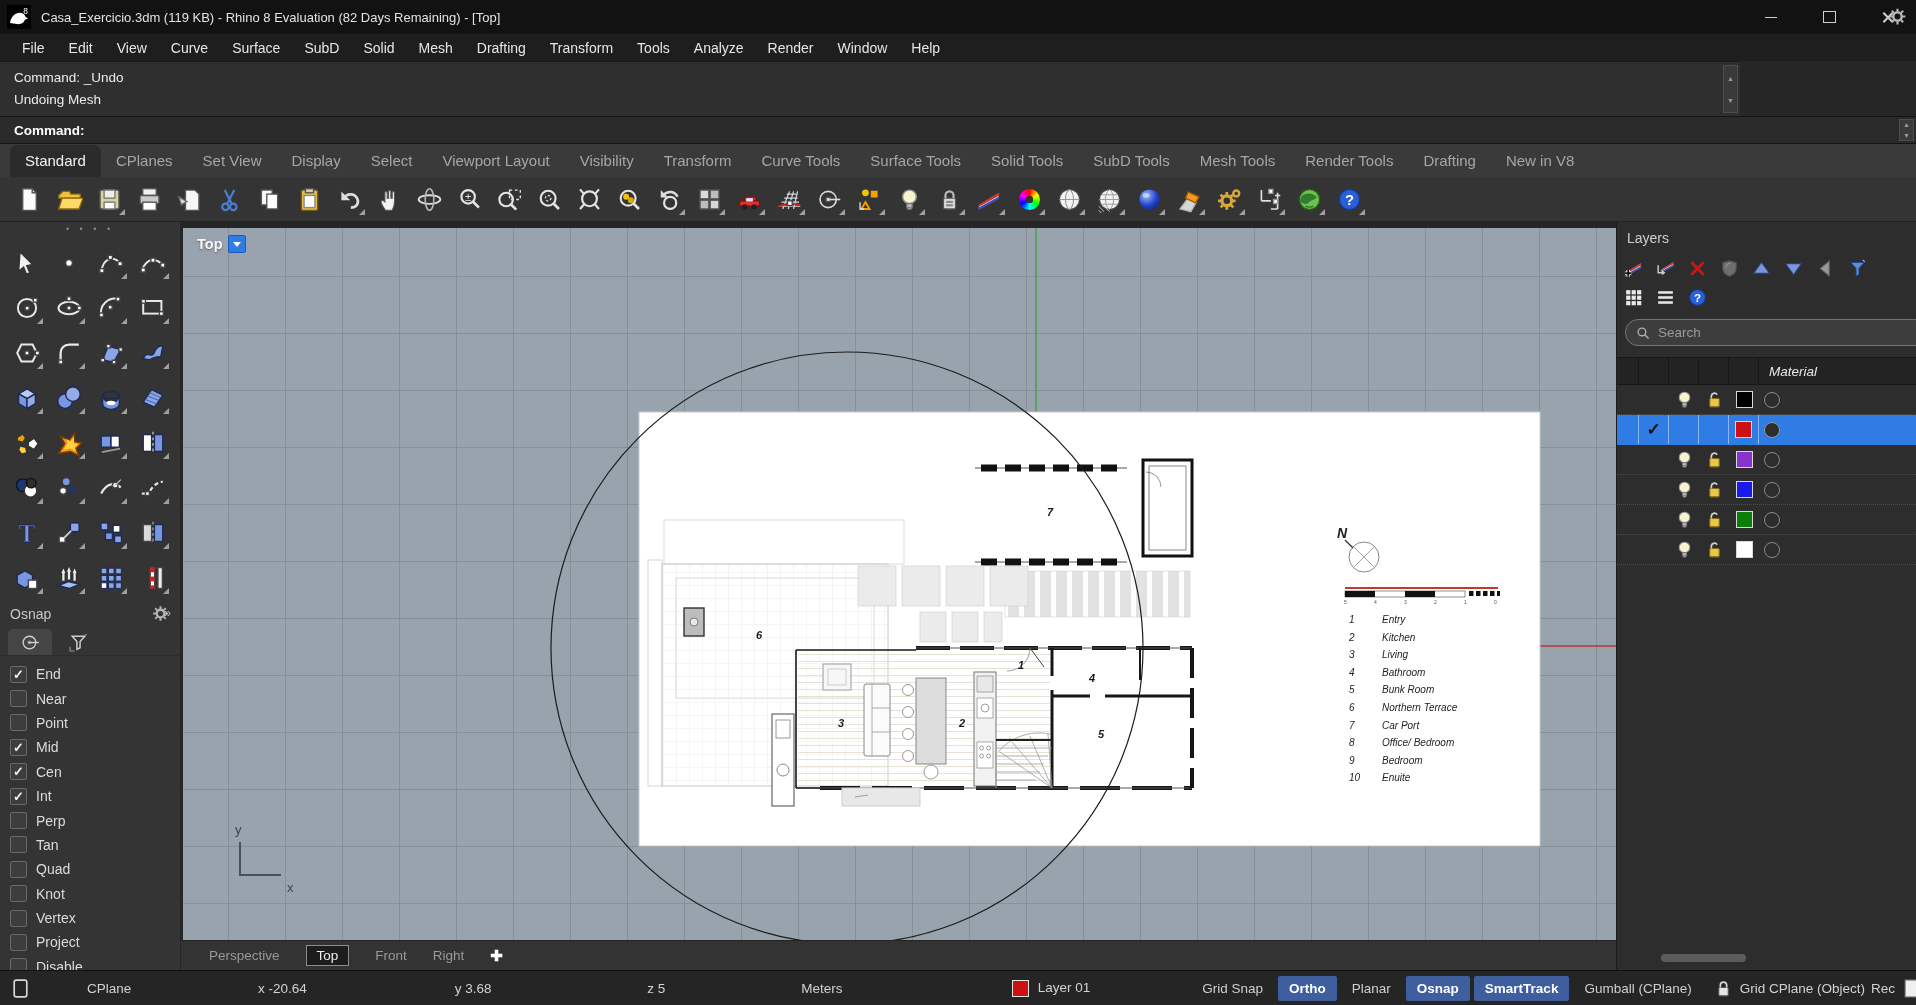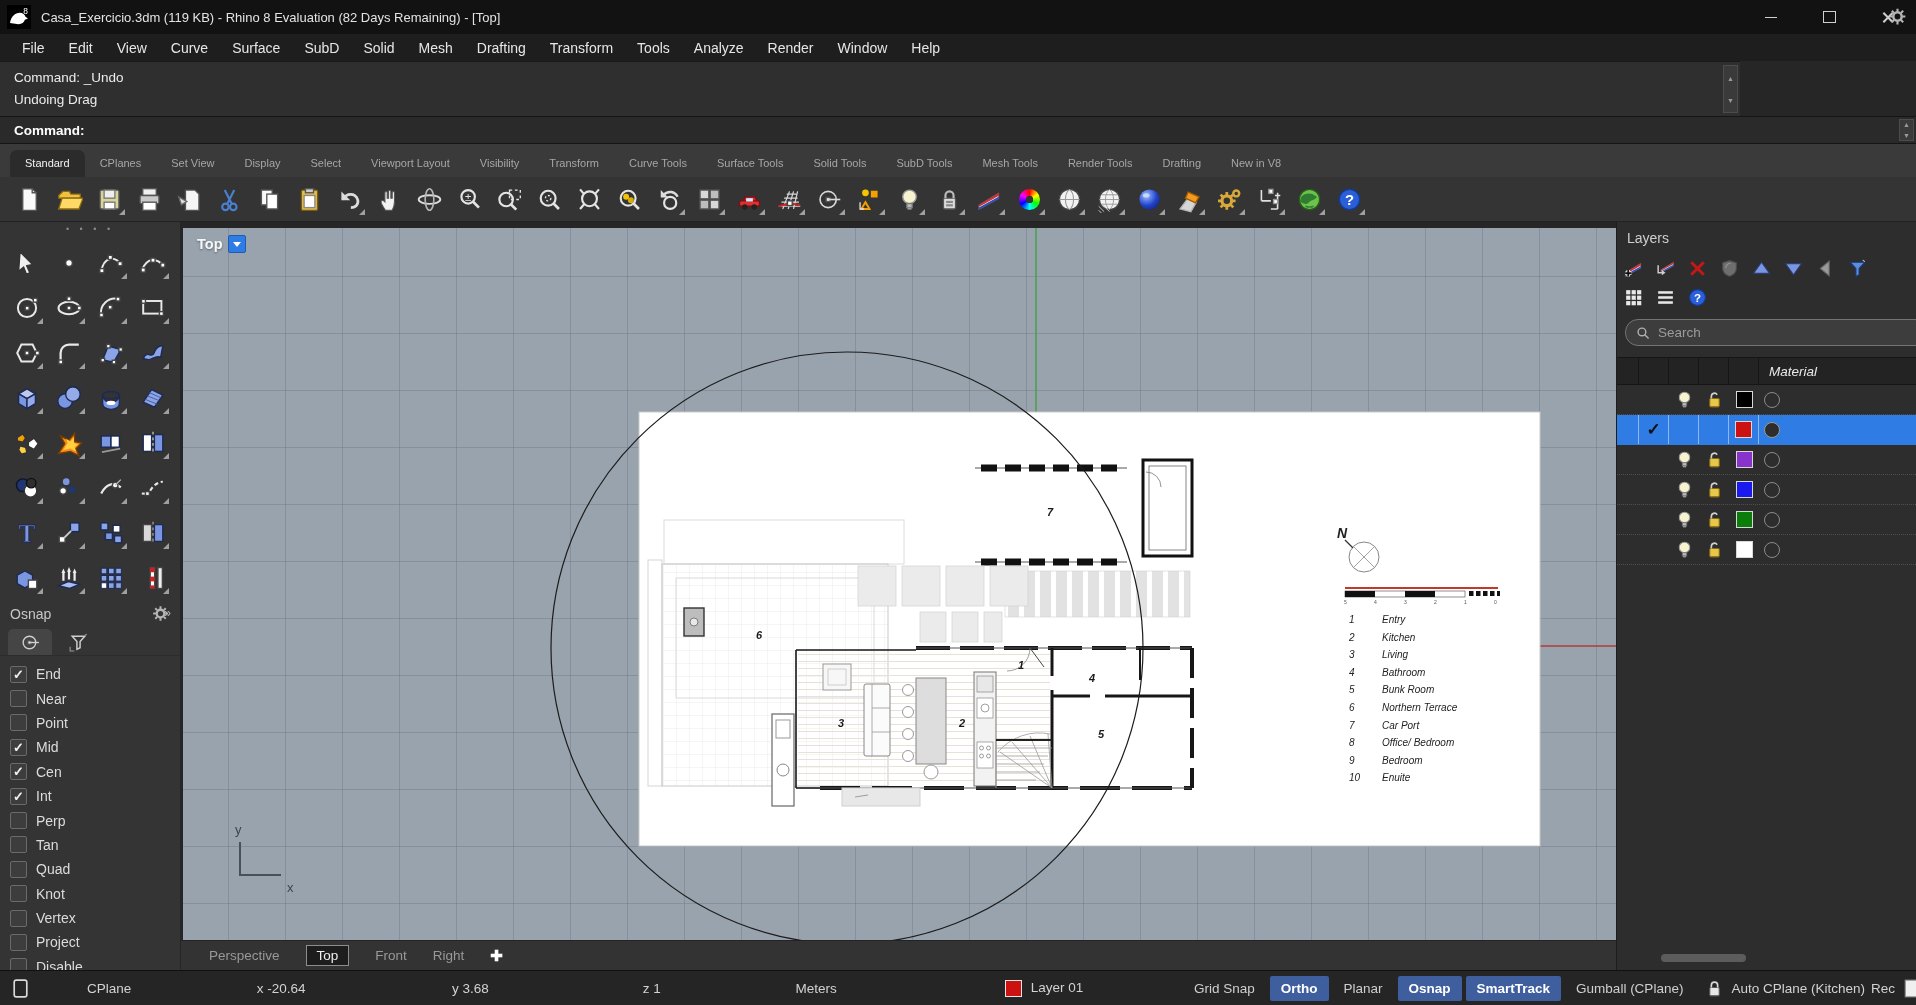--- a/index.html
+++ b/index.html
@@ -33,21 +33,21 @@
               display:flex;flex-direction:column;justify-content:space-between;align-items:center;font-size:7px;color:#9a9a9a;padding:2px 0;box-sizing:border-box;}
   #cmdprompt{position:absolute;left:0;top:116px;width:1916px;height:28px;background:#2a2a2a;
              border-top:1px solid #151515;border-bottom:1px solid #151515;display:flex;align-items:center;
              font-size:13.5px;color:#fff;font-weight:bold;padding-left:14px;box-sizing:border-box;}
   #prompt-spin{position:absolute;right:2px;top:2px;width:15px;height:22px;background:#3a3a3a;border:1px solid #4c4c4c;
                display:flex;flex-direction:column;justify-content:space-between;align-items:center;font-size:7px;color:#9a9a9a;padding:1px 0;box-sizing:border-box;}
 
   
   #tabrow{position:absolute;left:0;top:144px;width:1916px;height:33px;background:#3a3a3a;
           display:flex;align-items:flex-end;padding-left:10px;box-sizing:border-box;}
-  .ttab{font-size:11px;color:#a6a6a6;padding:7px 15px 8px;border-radius:7px 7px 0 0;white-space:nowrap;}
+  .ttab{font-size:15px;color:#a6a6a6;padding:7px 15px 8px;border-radius:7px 7px 0 0;white-space:nowrap;}
   .ttab.on{background:#2b2b2b;color:#f2f2f2;}
   #tab-gear{position:absolute;right:8px;top:6px;}
 
   
   #icontoolbar{position:absolute;left:0;top:177px;width:1916px;height:45px;background:#343434;
                display:flex;align-items:center;padding-left:16px;box-sizing:border-box;gap:13px;
                border-bottom:1px solid #222;}
   .ic{display:inline-flex;align-items:center;justify-content:center;position:relative;flex:0 0 auto;}
   .ic svg{width:100%;height:100%;}
   .ic-t{width:27px;height:27px;}
@@ -193,21 +193,21 @@
       <span class="mitem">Transform</span>
       <span class="mitem">Tools</span>
       <span class="mitem">Analyze</span>
       <span class="mitem">Render</span>
       <span class="mitem">Window</span>
       <span class="mitem">Help</span>
     </div>
 
   <div id="cmdhist">
     <div>Command: _Undo</div>
-    <div>Undoing Drag</div>
+    <div>Undoing Mesh</div>
     <div id="cmd-scroll">
         <span>▲</span>
         <span>▼</span>
       </div>
   </div>
 
   <div id="cmdprompt">
     <span>Command:</span>
     <div id="prompt-spin">
         <span>▲</span>
@@ -1312,42 +1312,42 @@
 
   <div id="statusbar">
     <span id="st-box" class="ic ic-p">
       <svg viewBox="0 0 20 20">
           <rect x="4" y="2" width="12" height="16" rx="2" fill="none" stroke="#d8d8d8" stroke-width="1.6"></rect>
         </svg>
     </span>
     <span class="sitem" id="st-cplane">CPlane</span>
     <span class="sitem" id="st-x">x -20.64</span>
     <span class="sitem" id="st-y">y 3.68</span>
-    <span class="sitem" id="st-z">z 1</span>
+    <span class="sitem" id="st-z">z 5</span>
     <span class="sitem" id="st-units">Meters</span>
     <span id="st-layerchip">
       <span class="swatch" id="st-layer-swatch" style="background: rgb(204, 17, 17);"></span>
       <span>Layer 01</span>
     </span>
     <span id="st-right">
 
     <span class="stoggle">Grid Snap</span>
         <span class="stoggle on">Ortho</span>
         <span class="stoggle">Planar</span>
         <span class="stoggle on">Osnap</span>
         <span class="stoggle on">SmartTrack</span>
         <span class="stoggle">Gumball (CPlane)</span>
       </span>
     <span class="ic ic-p" style="margin-left:10px;">
       <svg viewBox="0 0 20 20">
           <rect x="5.5" y="9" width="9" height="8" rx="1" fill="#e6e6e6" stroke="#555"></rect>
           <path d="M7 9V7a3 3 0 016 0v2" fill="none" stroke="#d8d8d8" stroke-width="1.6"></path>
         </svg>
     </span>
-    <span class="sitem" id="st-auto">Auto CPlane (Kitchen)</span>
+    <span class="sitem" id="st-auto">Grid CPlane (Object)</span>
     <span id="st-rec">
       <span>Rec</span>
       <span class="ic ic-p">
         <svg viewBox="0 0 20 20">
             <rect x="4" y="2" width="12" height="16" fill="#f0f0f0" stroke="#888"></rect>
           </svg>
       </span>
     </span>
   </div>
 

